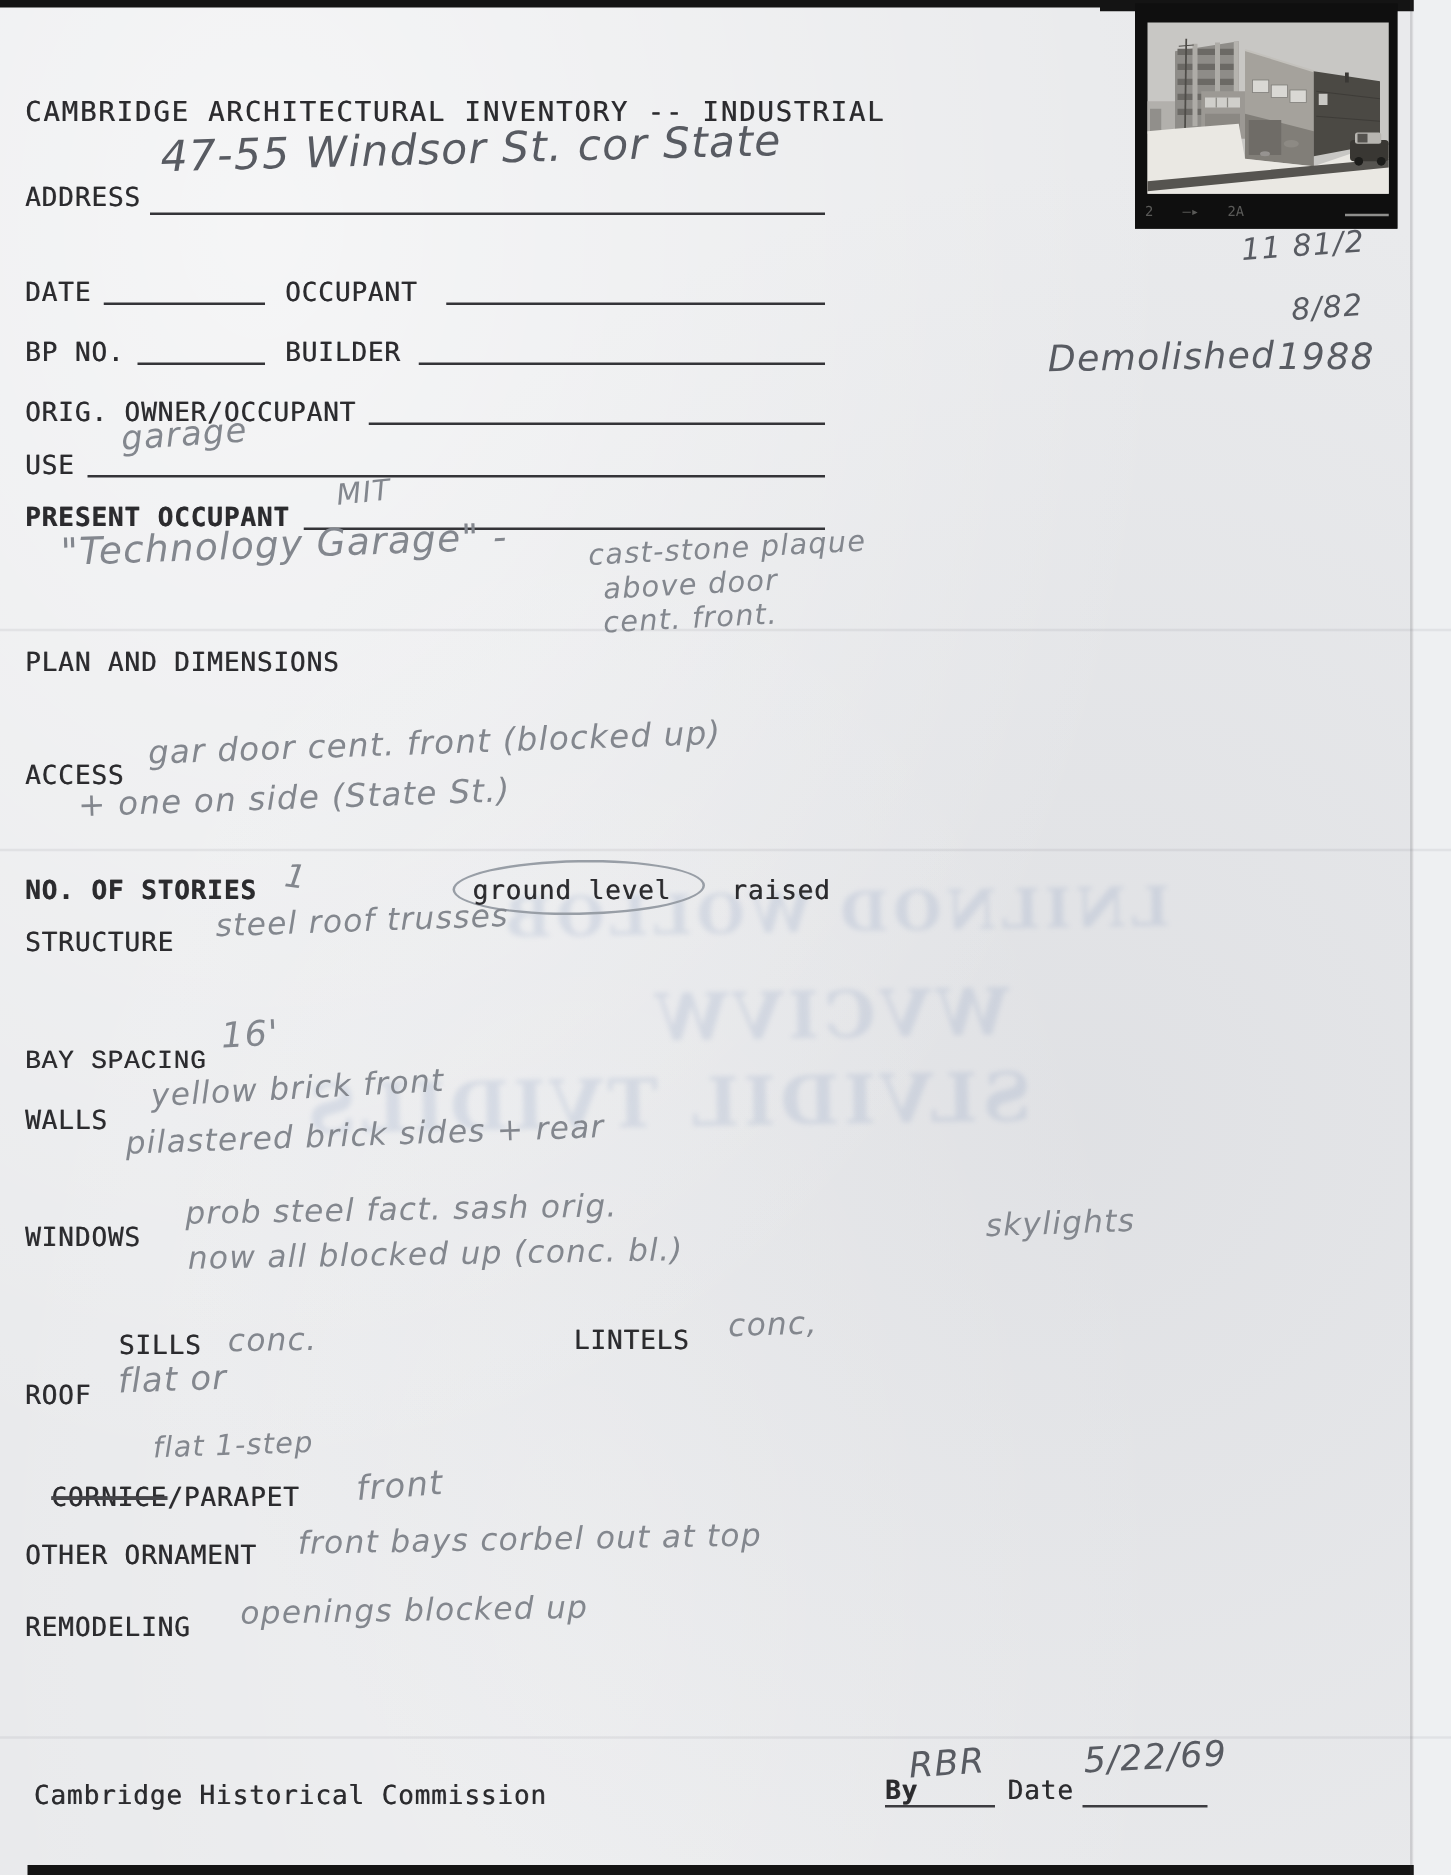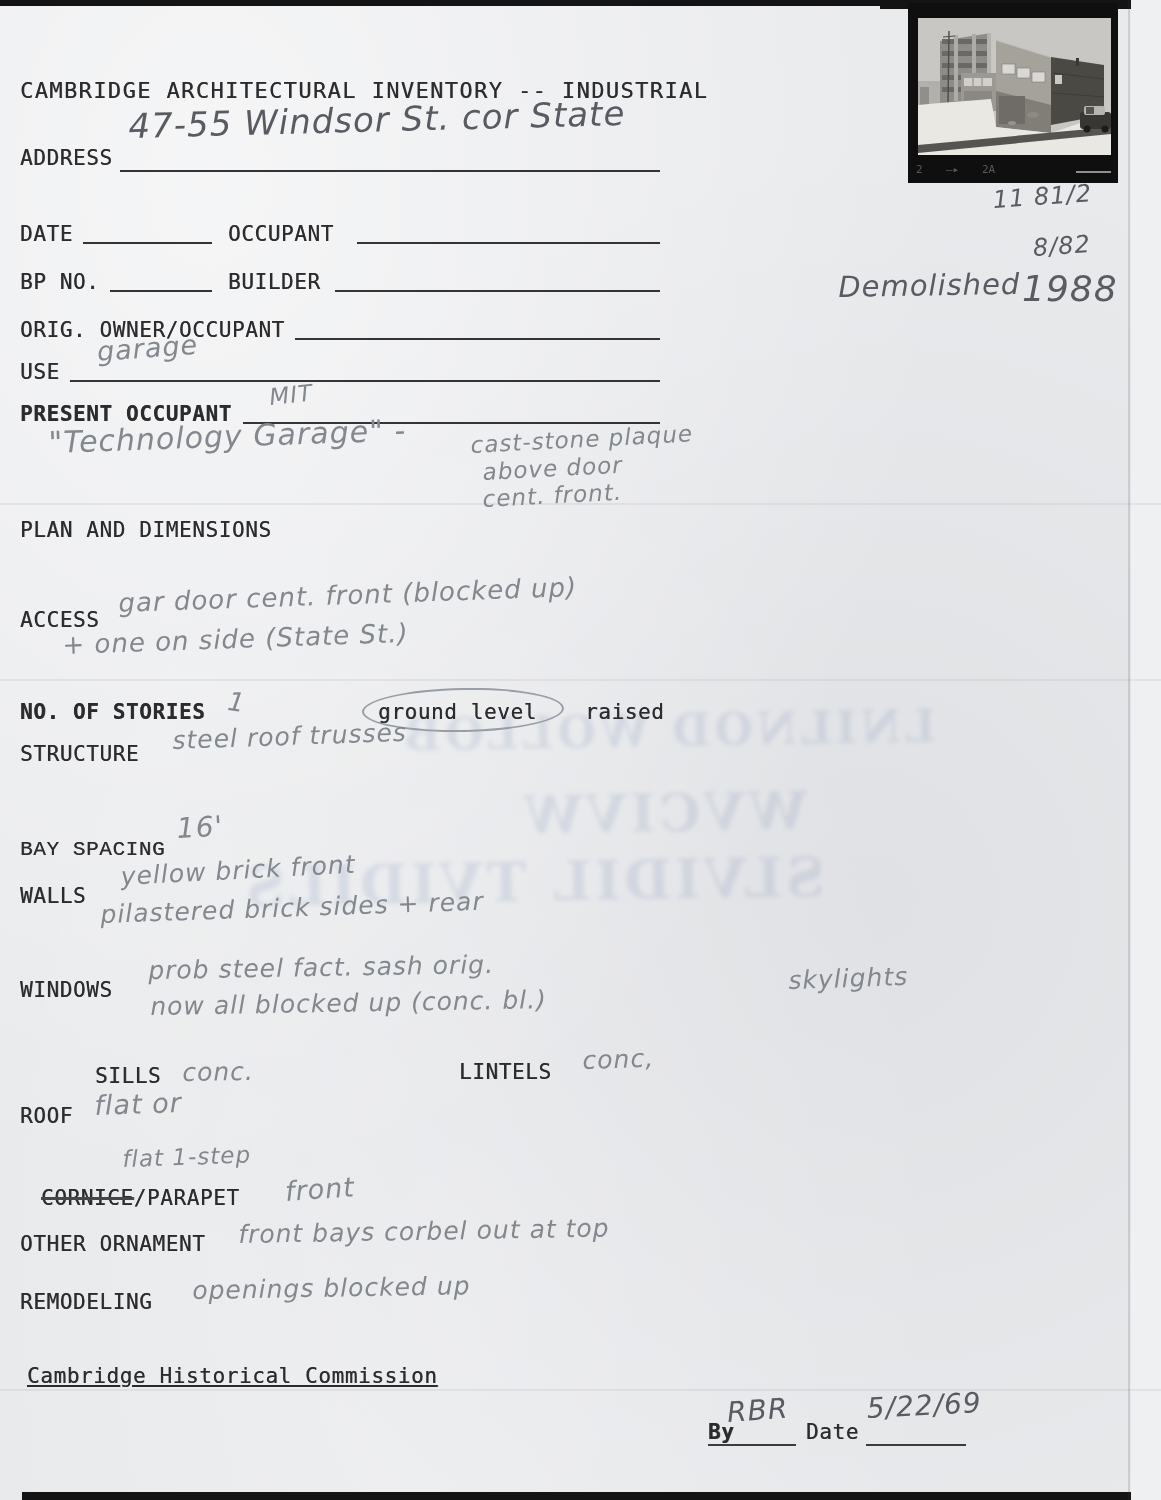--- a/index.html
+++ b/index.html
@@ -119,21 +119,21 @@
     </svg>
     <div class="film-mark" style="left:8px;top:160px;">2</div>
     <div class="film-mark" style="left:38px;top:160px;">—▸</div>
     <div class="film-mark" style="left:74px;top:160px;">2A</div>
     <div class="scratch" style="left:168px;top:168px;width:35px;"></div>
   </div>
 
   <div class="hw dark" style="left:992px;top:186px;font-size:24px;transform:rotate(-4deg);">11 81/2</div>
   <div class="hw dark" style="left:1032px;top:234px;font-size:24px;transform:rotate(-4deg);">8/82</div>
   <div class="hw dark" style="left:838px;top:270px;font-size:29px;transform:rotate(-1deg);">Demolished</div>
-  <div class="hw dark" style="left:1022px;top:268px;font-size:36px;">1988</div>
+  <div class="hw dark" style="left:1022px;top:268px;font-size:29px;">1988</div>
 
   <div class="t title" style="left:20px;top:78px;">CAMBRIDGE ARCHITECTURAL INVENTORY -- INDUSTRIAL</div>
 
   <div class="t" style="left:20px;top:146px;">ADDRESS</div>
   <div class="rule" style="left:120px;top:170px;width:540px;"></div>
   <div class="hw dark" style="left:128px;top:106px;font-size:34px;transform:rotate(-1.5deg);">47-55 Windsor St. cor State</div>
 
   <div class="t" style="left:20px;top:222px;">DATE</div>
   <div class="rule" style="left:83px;top:242px;width:129px;"></div>
   <div class="t" style="left:228px;top:222px;">OCCUPANT</div>
@@ -198,21 +198,21 @@
   <div class="hw" style="left:122px;top:1146px;font-size:23px;transform:rotate(-2deg);">flat 1-step</div>
   <div class="t" style="left:20px;top:1186px;"><span class="struck">CORNICE</span><span>/PARAPET</span></div>
   <div class="hw" style="left:284px;top:1176px;font-size:27px;transform:rotate(-4deg);">front</div>
 
   <div class="t" style="left:20px;top:1232px;">OTHER ORNAMENT</div>
   <div class="hw" style="left:238px;top:1220px;font-size:25px;transform:rotate(-1deg);">front bays corbel out at top</div>
 
   <div class="t" style="left:20px;top:1290px;">REMODELING</div>
   <div class="hw" style="left:192px;top:1276px;font-size:25px;transform:rotate(-1deg);">openings blocked up</div>
 
-  <div class="t" style="left:27px;top:1364px;text-decoration:underline;">Cambridge Historical Commission</div>
+  <div class="t" style="left:27px;top:1424px;">Cambridge Historical Commission</div>
   <div class="t" style="left:708px;top:1420px;font-weight:bold;">By</div>
   <div class="rule soft" style="left:708px;top:1444px;width:88px;"></div>
   <div class="hw dark" style="left:726px;top:1396px;font-size:28px;transform:rotate(-4deg);">RBR</div>
   <div class="t" style="left:806px;top:1420px;">Date</div>
   <div class="rule soft" style="left:866px;top:1444px;width:100px;"></div>
   <div class="hw dark" style="left:866px;top:1392px;font-size:28px;transform:rotate(-3deg);">5/22/69</div>
 
 </div>
 
 </body></html>

